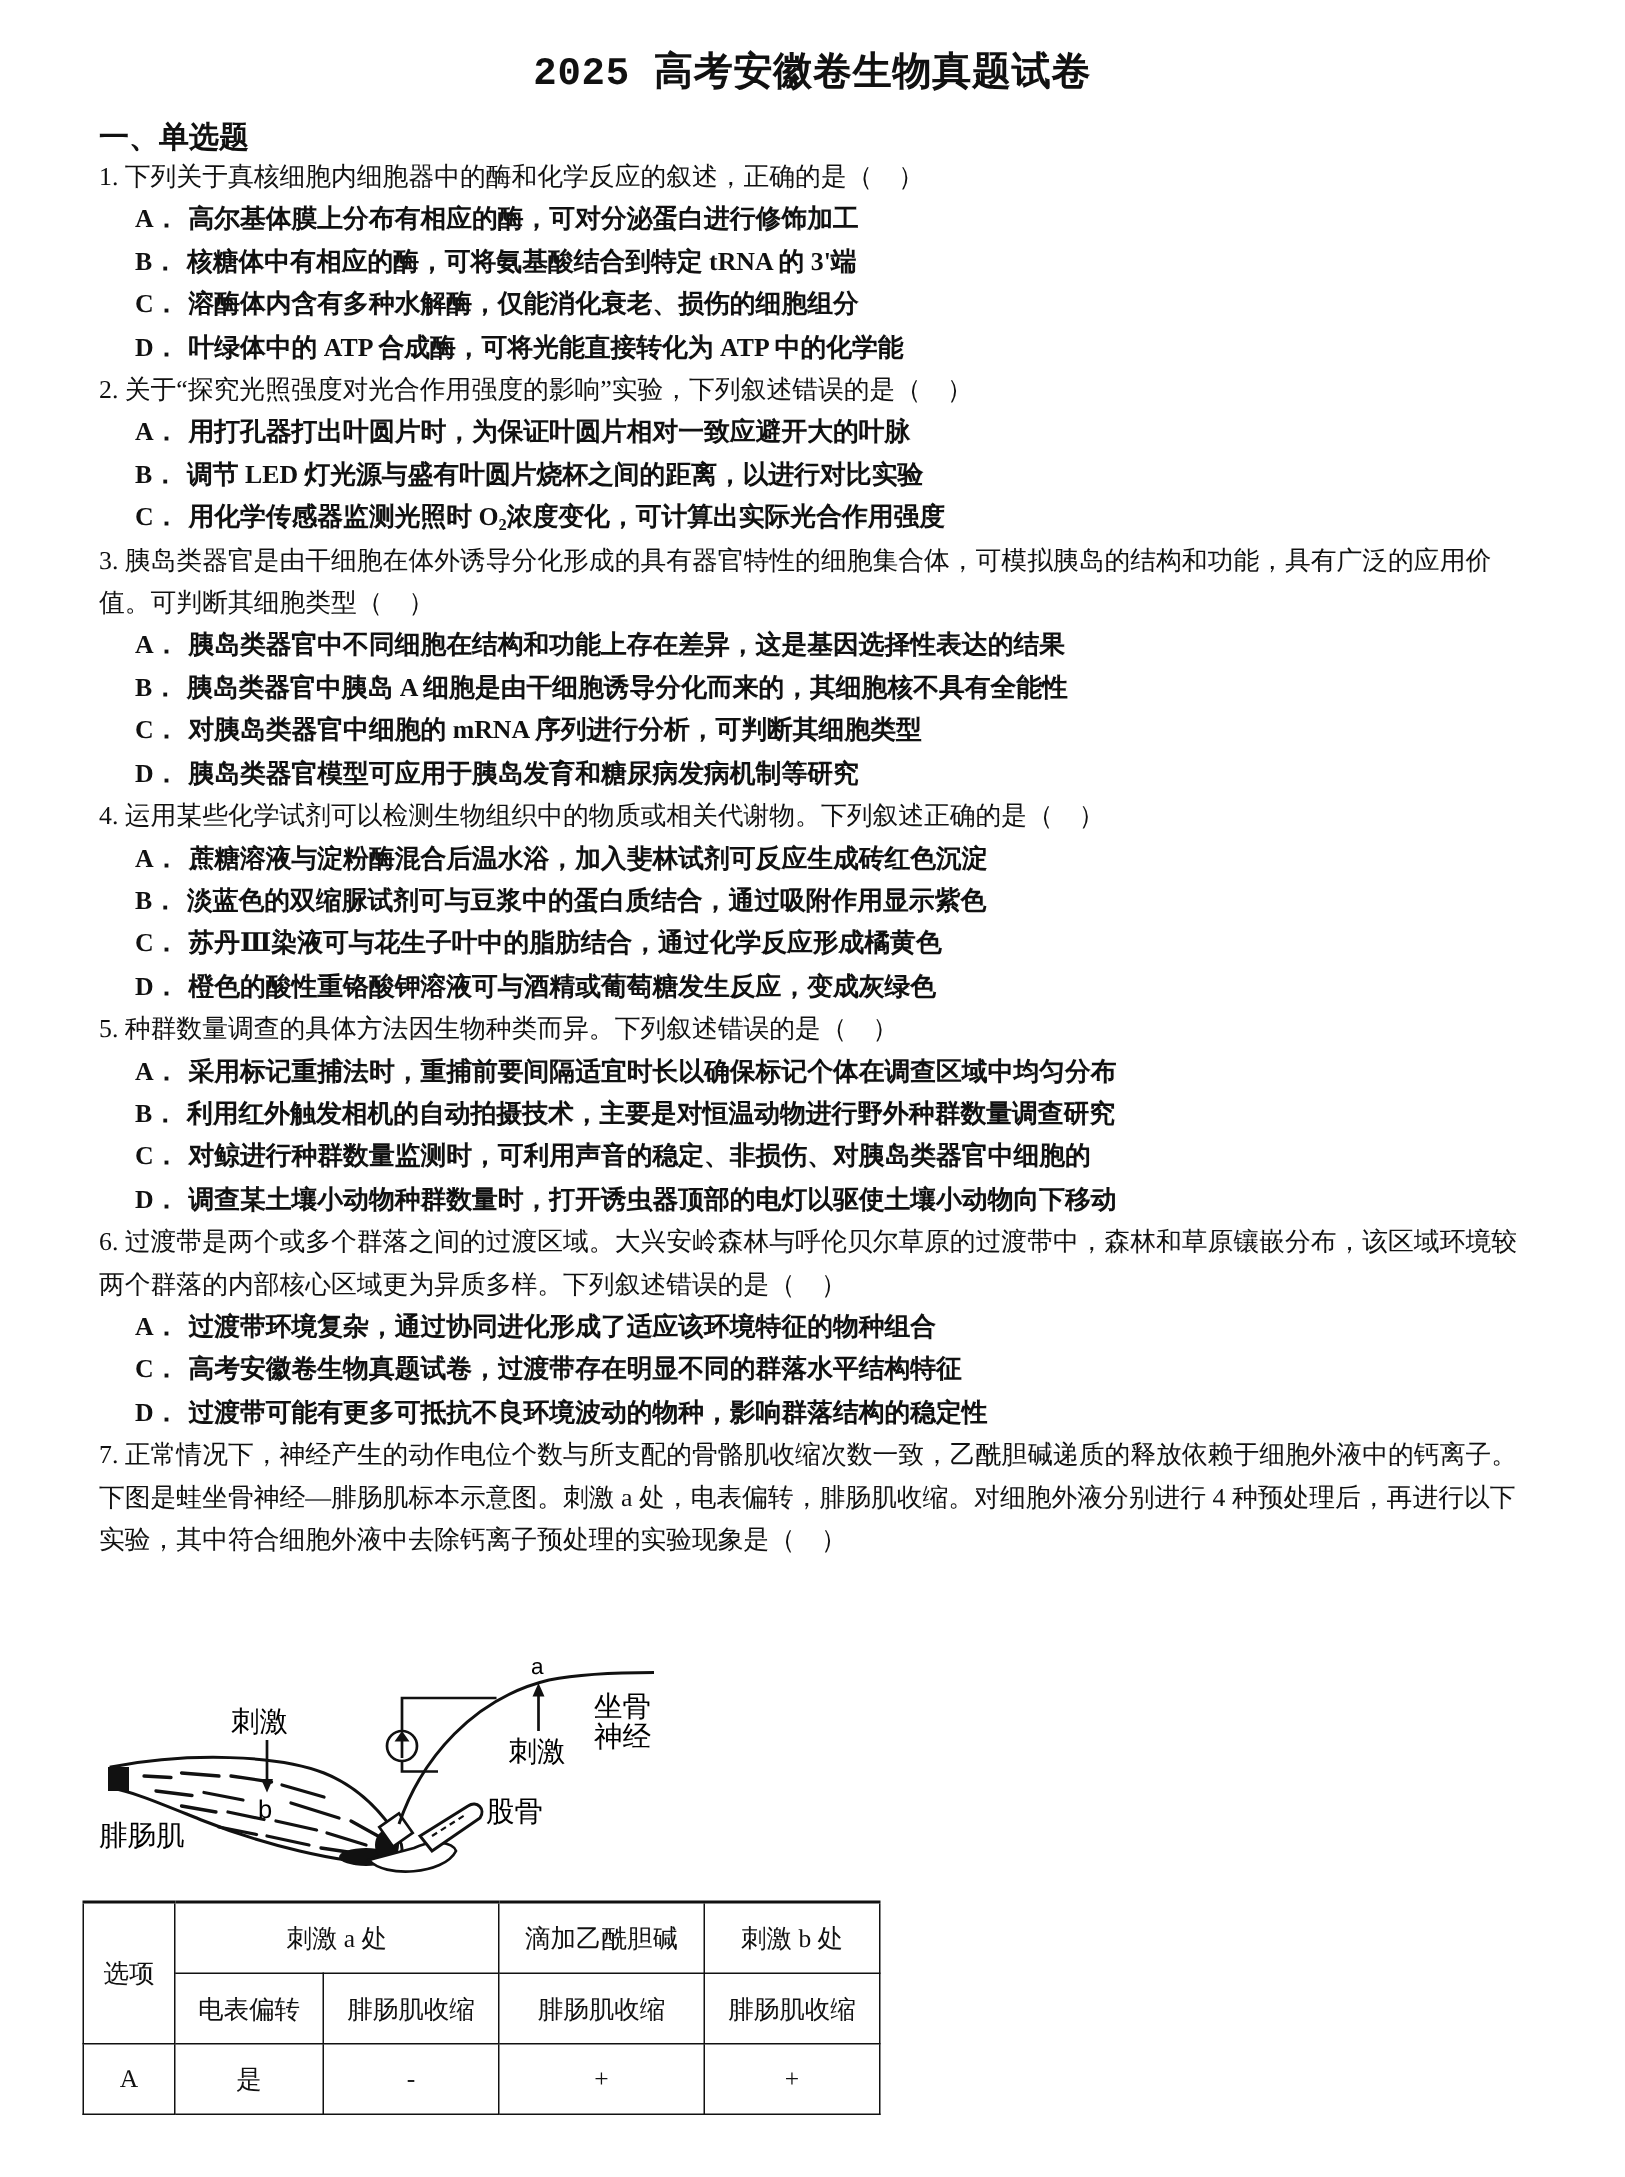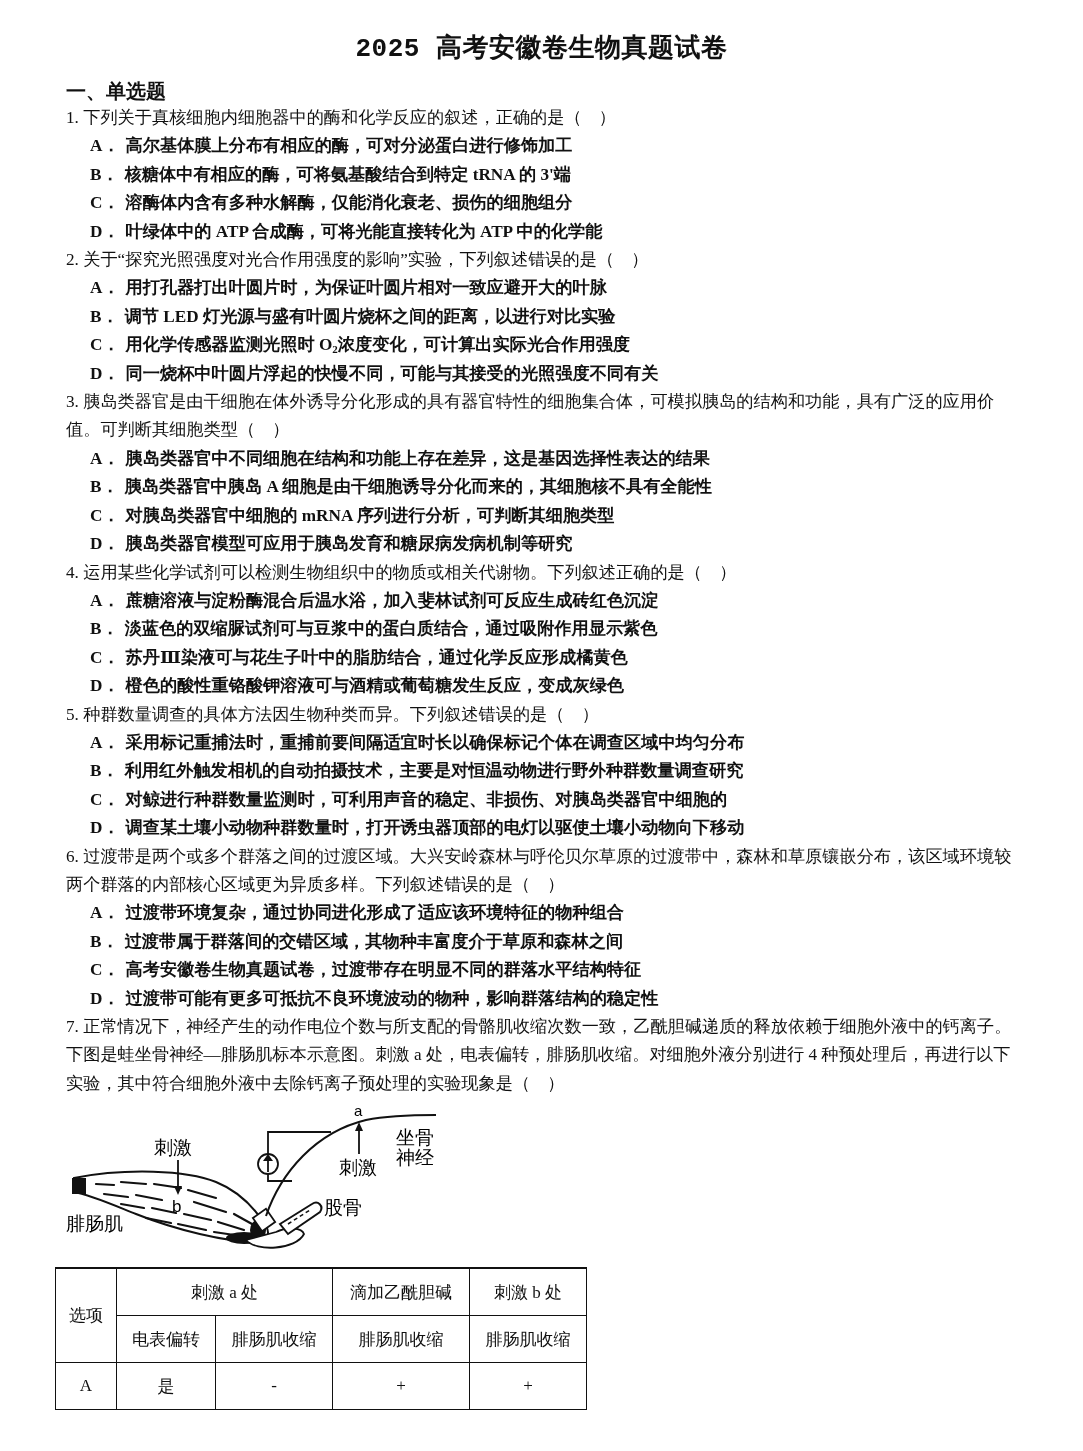--- a/index.html
+++ b/index.html
@@ -53,21 +53,20 @@
     <div class="opt"><span class="lbl">B．</span><span>核糖体中有相应的酶，可将氨基酸结合到特定 tRNA 的 3'端</span></div>
     <div class="opt"><span class="lbl">C．</span><span>溶酶体内含有多种水解酶，仅能消化衰老、损伤的细胞组分</span></div>
     <div class="opt"><span class="lbl">D．</span><span>叶绿体中的 ATP 合成酶，可将光能直接转化为 ATP 中的化学能</span></div>
   </div>
 
   <div class="q">
     <div class="q-stem"><span>2.</span> <span>关于“探究光照强度对光合作用强度的影响”实验，下列叙述错误的是（　）</span></div>
     <div class="opt"><span class="lbl">A．</span><span>用打孔器打出叶圆片时，为保证叶圆片相对一致应避开大的叶脉</span></div>
     <div class="opt"><span class="lbl">B．</span><span>调节 LED 灯光源与盛有叶圆片烧杯之间的距离，以进行对比实验</span></div>
     <div class="opt"><span class="lbl">C．</span><span>用化学传感器监测光照时 O</span><sub>2</sub><span>浓度变化，可计算出实际光合作用强度</span></div>
-    <div class="opt"><span class="lbl">D．</span><span>同一烧杯中叶圆片浮起的快慢不同，可能与其接受的光照强度不同有关</span></div>
   </div>
 
   <div class="q">
     <div class="q-stem"><span>3.</span> <span>胰岛类器官是由干细胞在体外诱导分化形成的具有器官特性的细胞集合体，可模拟胰岛的结构和功能，具有广泛的应用价值。可判断其细胞类型（　）</span></div>
     <div class="opt"><span class="lbl">A．</span><span>胰岛类器官中不同细胞在结构和功能上存在差异，这是基因选择性表达的结果</span></div>
     <div class="opt"><span class="lbl">B．</span><span>胰岛类器官中胰岛 A 细胞是由干细胞诱导分化而来的，其细胞核不具有全能性</span></div>
     <div class="opt"><span class="lbl">C．</span><span>对胰岛类器官中细胞的 mRNA 序列进行分析，可判断其细胞类型</span></div>
     <div class="opt"><span class="lbl">D．</span><span>胰岛类器官模型可应用于胰岛发育和糖尿病发病机制等研究</span></div>
   </div>
 
@@ -83,21 +82,20 @@
     <div class="q-stem"><span>5.</span> <span>种群数量调查的具体方法因生物种类而异。下列叙述错误的是（　）</span></div>
     <div class="opt"><span class="lbl">A．</span><span>采用标记重捕法时，重捕前要间隔适宜时长以确保标记个体在调查区域中均匀分布</span></div>
     <div class="opt"><span class="lbl">B．</span><span>利用红外触发相机的自动拍摄技术，主要是对恒温动物进行野外种群数量调查研究</span></div>
     <div class="opt"><span class="lbl">C．</span><span>对鲸进行种群数量监测时，可利用声音的稳定、非损伤、对胰岛类器官中细胞的</span></div>
     <div class="opt"><span class="lbl">D．</span><span>调查某土壤小动物种群数量时，打开诱虫器顶部的电灯以驱使土壤小动物向下移动</span></div>
   </div>
 
   <div class="q">
     <div class="q-stem"><span>6.</span> <span>过渡带是两个或多个群落之间的过渡区域。大兴安岭森林与呼伦贝尔草原的过渡带中，森林和草原镶嵌分布，该区域环境较两个群落的内部核心区域更为异质多样。下列叙述错误的是（　）</span></div>
     <div class="opt"><span class="lbl">A．</span><span>过渡带环境复杂，通过协同进化形成了适应该环境特征的物种组合</span></div>
-    <div class="opt"><span class="lbl">B．</span><span>过渡带属于群落间的交错区域，其物种丰富度介于草原和森林之间</span></div>
     <div class="opt"><span class="lbl">C．</span><span>高考安徽卷生物真题试卷，过渡带存在明显不同的群落水平结构特征</span></div>
     <div class="opt"><span class="lbl">D．</span><span>过渡带可能有更多可抵抗不良环境波动的物种，影响群落结构的稳定性</span></div>
   </div>
 
   <div class="q">
     <div class="q-stem"><span>7.</span> <span>正常情况下，神经产生的动作电位个数与所支配的骨骼肌收缩次数一致，乙酰胆碱递质的释放依赖于细胞外液中的钙离子。下图是蛙坐骨神经—腓肠肌标本示意图。刺激 a 处，电表偏转，腓肠肌收缩。对细胞外液分别进行 4 种预处理后，再进行以下实验，其中符合细胞外液中去除钙离子预处理的实验现象是（　）</span></div>
   </div>
 </div>
 
 <div class="diagram">

